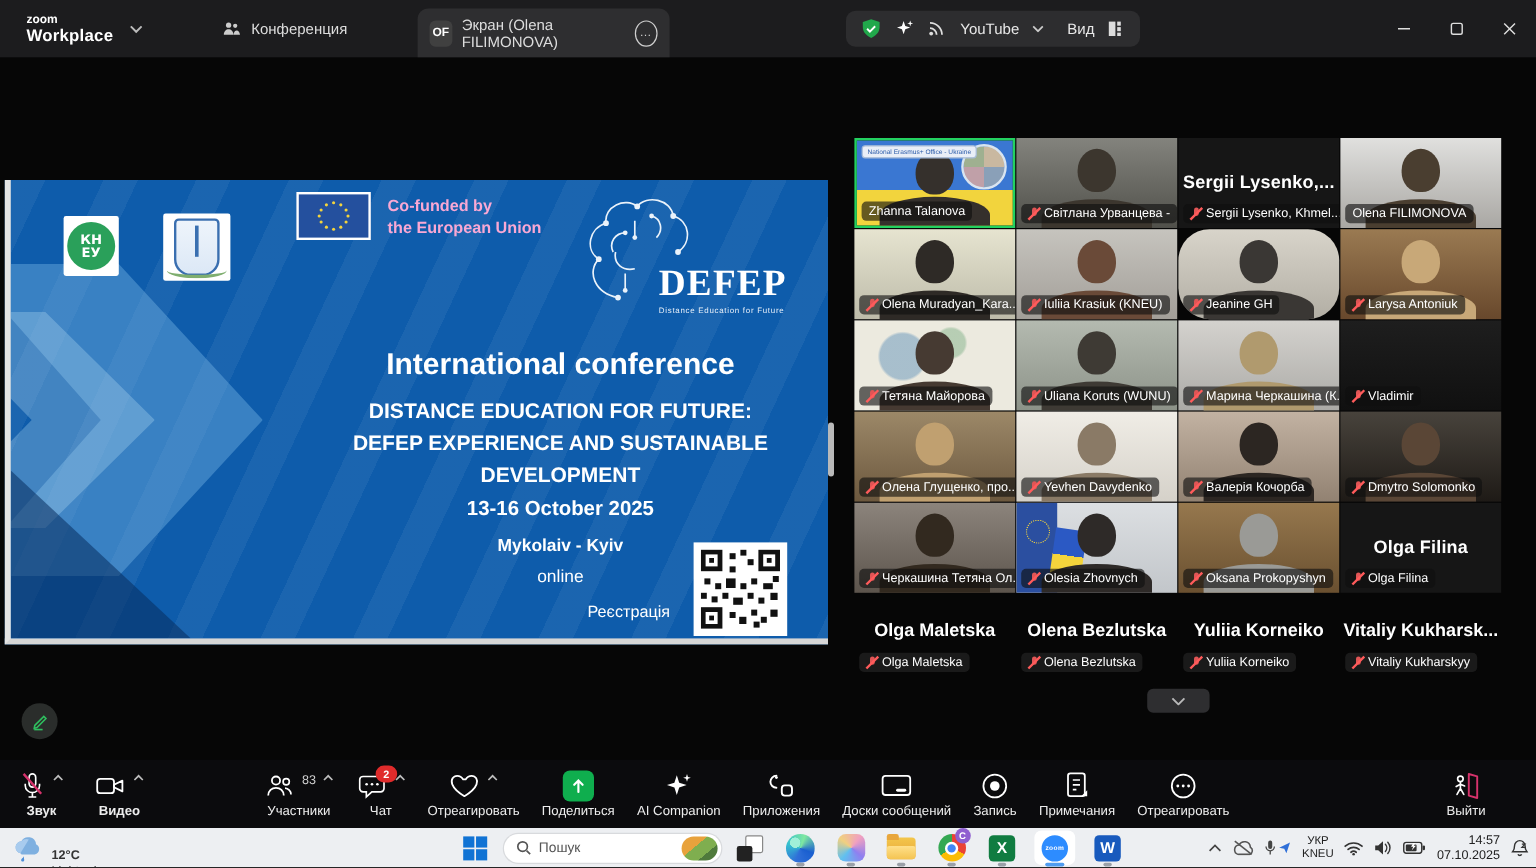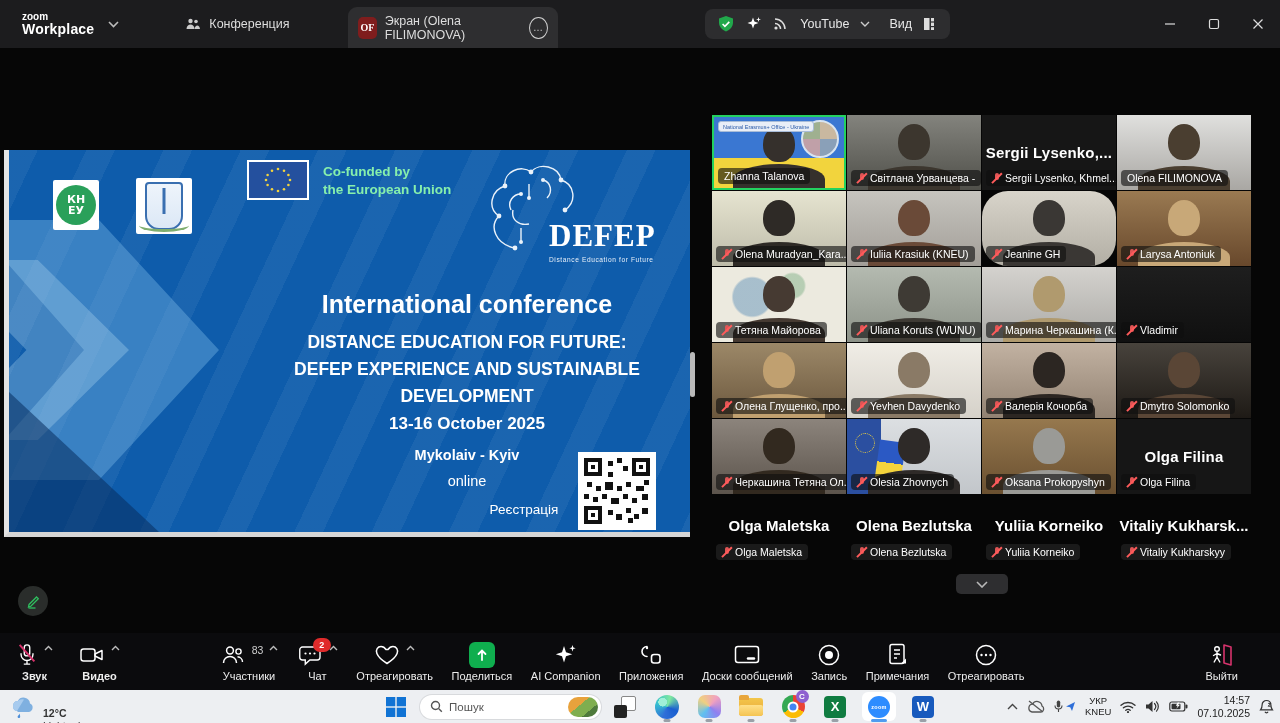--- a/index.html
+++ b/index.html
@@ -7,42 +7,42 @@
        font-family:"Liberation Sans",sans-serif;-webkit-font-smoothing:antialiased;}
   
   .tbar{position:absolute;top:0;left:0;right:0;height:48px;background:#1c1c1e;display:flex;align-items:center;color:#eee;}
   .zlogo{display:flex;flex-direction:column;line-height:1;margin-left:22px;}
   .zlogo .l1{font-size:10px;font-weight:bold;color:#fff;}
   .zlogo .l2{font-size:14px;font-weight:bold;color:#fff;letter-spacing:.2px;}
   .chev-dn{margin-left:14px;color:#bbb;}
   .tab{display:flex;align-items:center;gap:8px;font-size:12.5px;color:#ddd;}
   .tab.conf{margin-left:66px;}
   .tab.active{position:absolute;left:348px;top:7px;height:41px;width:210px;background:#2e2e30;border-radius:9px 9px 0 0;padding:0 10px;box-sizing:border-box;}
-  .of-av{width:22px;height:22px;border-radius:5px;background:#7f1d1d;color:#fff;font-size:10px;font-weight:bold;display:flex;align-items:center;justify-content:center;font-family:Liberation Serif, serif;}
+  .of-av{width:22px;height:22px;border-radius:5px;background:#404040;color:#fff;font-size:10px;font-weight:bold;display:flex;align-items:center;justify-content:center;}
   .dots-circ{margin-left:auto;width:20px;height:20px;border:1.4px solid #cfcfcf;border-radius:50%;display:flex;align-items:center;justify-content:center;font-size:10px;color:#cfcfcf;letter-spacing:1px;}
   .rpill{position:absolute;right:330px;top:9px;height:30px;background:#2d2d2f;border-radius:8px;display:flex;align-items:center;gap:11px;padding:0 12px;}
   .rpill .txt{font-size:12.5px;color:#e8e8e8;}
   .winbtns{position:absolute;right:0;top:0;height:48px;display:flex;align-items:center;}
   .wb{width:44px;height:48px;display:flex;align-items:center;justify-content:center;color:#ddd;}
   
   .main{position:absolute;top:48px;left:0;width:1280px;height:585px;background:#060606;}
   
   .slide{position:absolute;left:4px;top:102px;width:686px;height:387px;box-sizing:border-box;background:#0e5cab;border-left:5px solid #e4e4e4;border-bottom:5px solid #d6d6d6;overflow:hidden;}
   .slide .stripes{position:absolute;inset:0;background:repeating-linear-gradient(115deg,rgba(255,255,255,.055) 0 26px,rgba(255,255,255,0) 26px 70px);}
   .chv{position:absolute;clip-path:polygon(0 0,52% 0,100% 50%,52% 100%,0 100%,46% 50%);}
   .chv.a{left:-40px;top:70px;width:250px;height:260px;background:rgba(130,190,235,.38);}
   .chv.b{left:-70px;top:110px;width:190px;height:180px;background:rgba(190,225,245,.30);}
   .navywedge{position:absolute;left:0;bottom:0;width:150px;height:200px;background:rgba(8,45,95,.55);clip-path:polygon(0 30%,100% 100%,0 100%);}
   .logo-sq{position:absolute;background:#fff;border-radius:2px;display:flex;align-items:center;justify-content:center;}
   .kneu-circ{width:40px;height:40px;border-radius:50%;background:#2aa05a;color:#fff;font-weight:bold;font-size:11px;line-height:1;display:flex;flex-direction:column;align-items:center;justify-content:center;font-family:"DejaVu Sans",sans-serif;}
   .emb{width:34px;height:44px;border:2px solid #3a6fb0;border-radius:4px 4px 14px 14px;position:relative;background:linear-gradient(#eef4fb,#dce8f6);}
   .emb::before{content:'';position:absolute;left:50%;top:4px;transform:translateX(-50%);width:3px;height:26px;background:#3a6fb0;}
   .emb::after{content:'';position:absolute;left:-8px;bottom:-4px;width:50px;height:10px;border-bottom:3px solid #7fae6f;border-radius:50%;}
   .euflag{position:absolute;left:238px;top:10px;width:62px;height:40px;background:#24509e;border:2px solid #fff;box-sizing:border-box;}
-  .cofund{position:absolute;left:314px;top:13px;font-size:13.5px;font-weight:bold;color:#86efac;line-height:1.3;}
+  .cofund{position:absolute;left:314px;top:13px;font-size:13.5px;font-weight:bold;color:#f9a8d4;line-height:1.3;}
   .defep-wrap{position:absolute;left:468px;top:10px;width:210px;height:115px;color:#fff;}
   .defep-name{position:absolute;left:72px;top:58px;font-size:31px;font-weight:bold;letter-spacing:1px;font-family:"Liberation Serif",serif;}
   .defep-sub{position:absolute;left:72px;top:96px;font-size:6.6px;letter-spacing:.6px;color:#e8f0fa;}
   .stext{position:absolute;left:220px;width:476px;text-align:center;color:#fff;}
   .st-title{top:140px;font-size:25px;font-weight:bold;}
   .st-sub1{top:182px;font-size:17.5px;font-weight:bold;}
   .st-sub2{top:209px;font-size:17.5px;font-weight:bold;}
   .st-sub3{top:236px;font-size:17.5px;font-weight:bold;}
   .st-date{top:264px;font-size:17px;font-weight:bold;}
   .st-loc{top:297px;font-size:14.5px;font-weight:bold;}

